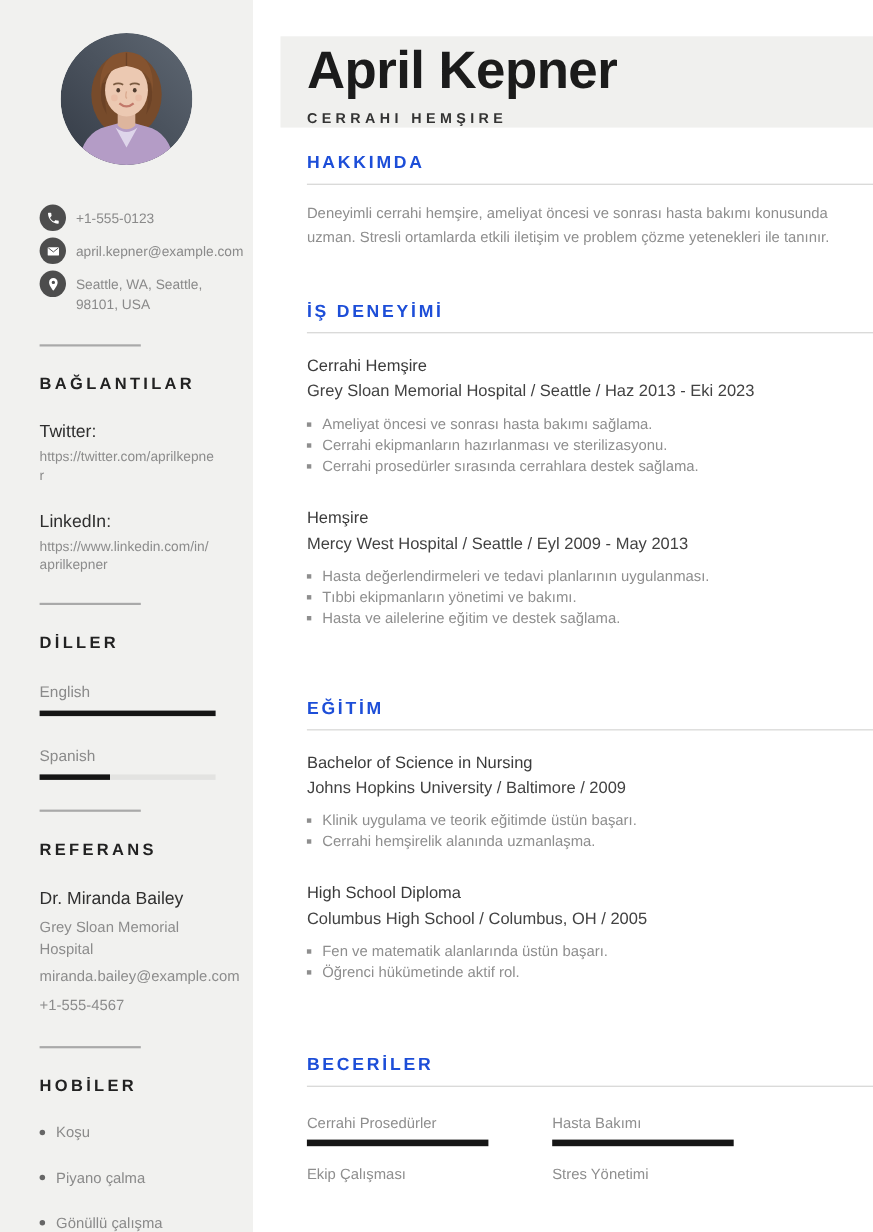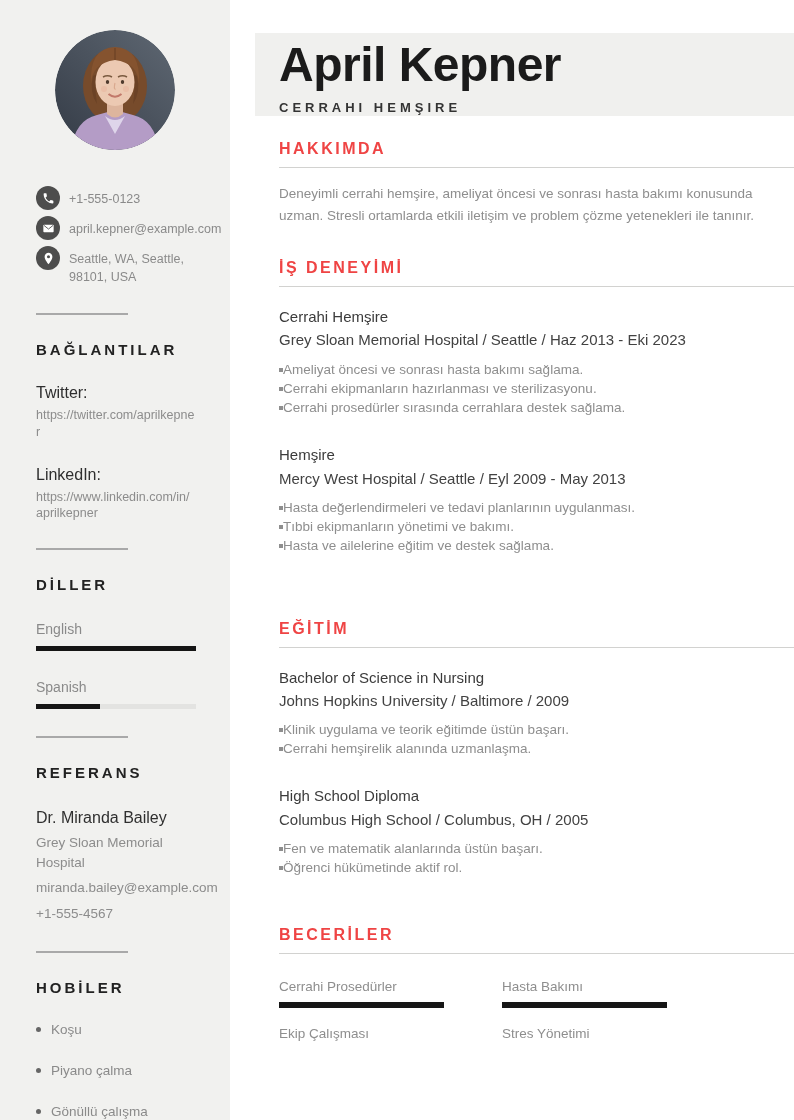--- a/index.html
+++ b/index.html
@@ -38,35 +38,35 @@
   .hobby { margin-top:26px; display:flex; gap:10px; font-size:13.5px; color:#8a8a8a; }
   .hdot { width:5px; height:5px; border-radius:50%; background:#666666; flex:none; margin-top:5px; }
 
   
   .main { position:absolute; left:255px; top:0; width:539px; height:1120px; background:#ffffff; }
   .band { margin-top:33px; height:83px; background:#f0f0ee; padding:8px 0 0 24px; }
   .name { font-size:48px; font-weight:800; letter-spacing:-0.5px; line-height:1.02; color:#1b1b1b; }
   .role { margin-top:10px; font-size:13px; font-weight:600; letter-spacing:4px; color:#333333; }
 
   .section { padding-left:24px; }
-  .sec-head { font-size:16px; font-weight:700; letter-spacing:2.5px; color:#ef4444; }
+  .sec-head { font-size:16px; font-weight:700; letter-spacing:2.5px; color:#1d4ed8; }
   .mt-about { margin-top:24px; }
-  .mt-exp { margin-top:33px; }
+  .mt-exp { margin-top:49px; }
   .mt-edu { margin-top:64px; }
-  .mt-skill { margin-top:49px; }
+  .mt-skill { margin-top:67px; }
   .rule { margin-top:9px; border-top:1px solid #d2d2d0; }
 
   .about-text { margin:15px 26px 0 0; font-size:13.5px; color:#8e8e8e; line-height:1.6; }
 
   .entry { margin-top:18px; }
   .entry + .entry { margin-top:26px; }
   .etitle { font-size:15px; font-weight:500; color:#3b3b3b; line-height:1.55; }
   .emeta { font-size:15px; font-weight:400; color:#424242; line-height:1.55; }
   .blist { list-style:none; margin-top:9px; }
-  .blist li { display:flex; font-size:13.5px; color:#8e8e8e; margin-top:1px; line-height:1.35; }
+  .blist li { display:flex; gap:10px; font-size:13.5px; color:#8e8e8e; margin-top:1px; line-height:1.35; }
   .sq { width:4px; height:4px; background:#8e8e8e; flex:none; margin-top:7px; }
 
   .skills-grid { margin-top:25px; display:grid; grid-template-columns:165px 165px;
                  column-gap:58px; row-gap:18px; }
   .skill-label { font-size:13.5px; color:#8e8e8e; }
   .skill-bar { margin-top:8px; height:6px; background:#e6e6e4; }
   .skill-fill { height:6px; background:#161616; }
 </style>
 </head>
 <body>

